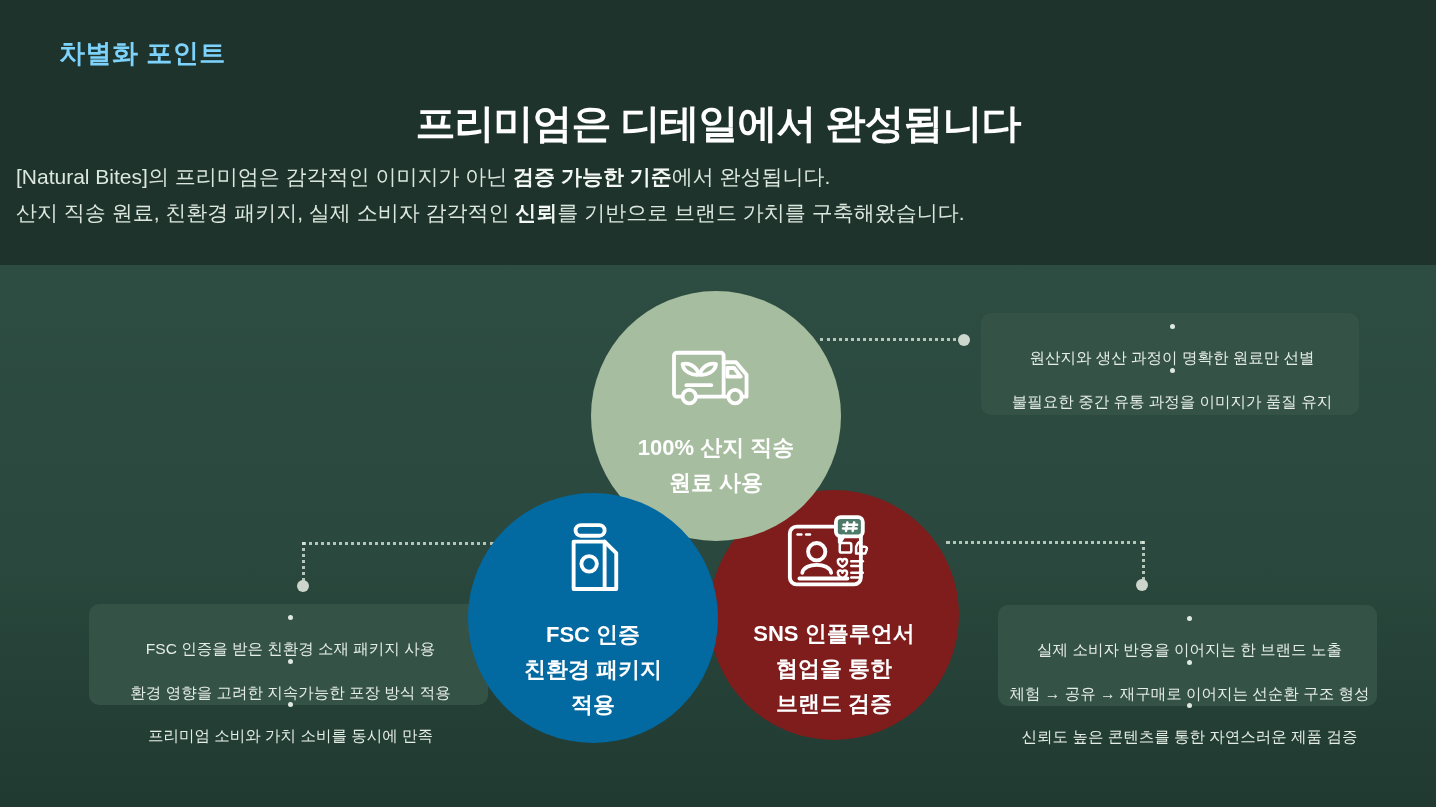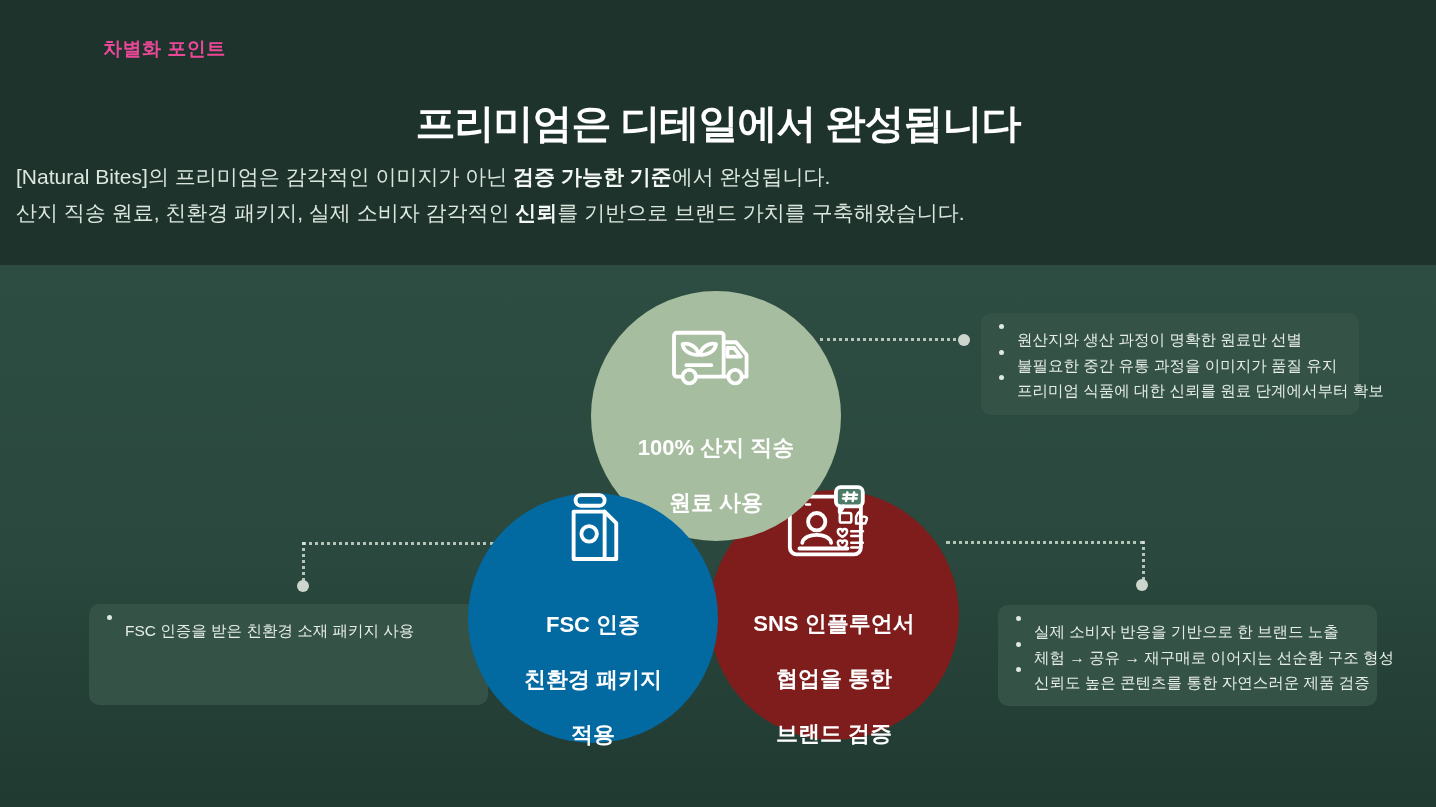--- a/index.html
+++ b/index.html
@@ -9,57 +9,57 @@
     font-family:"Liberation Sans","DejaVu Sans",sans-serif;
     -webkit-font-smoothing:antialiased;
   }
   .band{
     position:absolute; left:0; top:265px; width:1436px; height:542px;
     background:linear-gradient(180deg,#2e4d42 0%,#2a483d 55%,#203931 100%);
     z-index:0;
   }
   .eyebrow{
     position:absolute; left:59px; top:36px;
-    font-size:19px; font-weight:600; color:#ec4899; letter-spacing:.5px; z-index:5;margin-left:44px;
+    font-size:26px; font-weight:600; color:#7dd3fc; letter-spacing:.5px; z-index:5;
   }
   .title{
     position:absolute; left:0; top:96px; width:1436px; margin:0;
     text-align:center; font-size:40px; font-weight:800; color:#ffffff;
     letter-spacing:-1px; z-index:5;
   }
   .subtitle{
     position:absolute; left:16px; width:1436px; margin:0; text-align:left;
     font-size:21px; color:#dce7de; font-weight:400; z-index:5;
   }
   .subtitle b{font-weight:800; color:#f4f8f4;}
   .sub1{top:163px;} .sub2{top:199px;}
 
   .circle{
     position:absolute; width:250px; height:250px; border-radius:50%;
     display:flex; flex-direction:column; align-items:center; justify-content:center;
-    text-align:center; color:#ffffff;gap:20px;
+    text-align:center; color:#ffffff;
   }
   .circle .ctext{font-size:22px; font-weight:700; line-height:35px; white-space:nowrap;}
   .circle svg{display:block; margin-bottom:20px;}
   .circle-origin{left:591px; top:291px; background:#a7bda0; z-index:3; padding-top:14px; box-sizing:border-box;}
   .circle-sns{left:709px; top:490px; background:#7f1d1d; z-index:2; padding-top:6px; box-sizing:border-box;}
   .circle-fsc{left:468px; top:493px; background:#0369a1; z-index:4; padding-top:6px; box-sizing:border-box;}
 
   .hline{position:absolute; height:0; border-top:3px dotted rgba(222,232,222,.78); z-index:1;}
   .vline{position:absolute; width:0; border-left:3px dotted rgba(222,232,222,.78); z-index:1;}
   .nodedot{position:absolute; width:12px; height:12px; border-radius:50%; background:#ccd6cd; z-index:1;}
 
   .callout{
     position:absolute; background:#355247; border-radius:10px;
     color:#e4ede6; z-index:2; box-sizing:border-box;
   }
   .callout ul{list-style:none; margin:0; padding:14px 14px 12px 18px;}
   .callout li{
-    display:flex; align-items:flex-start; gap:13px;
-    font-size:15.5px; line-height:25.5px; white-space:nowrap;
+    display:flex; align-items:center; gap:13px;
+    font-size:15.5px; line-height:25.5px; white-space:nowrap;flex-direction:column;
   }
   .bullet-dot{flex:none; width:5px; height:5px; border-radius:50%; background:#dfe9e2; position:relative; top:-3px;}
   .callout-origin{left:981px; top:313px; width:378px; height:102px;}
   .callout-packaging{left:89px; top:604px; width:399px; height:101px;}
   .callout-sns{left:998px; top:605px; width:379px; height:101px;}
 
   .icon-stroke{fill:none; stroke:#ffffff; stroke-width:4; stroke-linecap:round; stroke-linejoin:round;}
   .icon-stroke-thin{fill:none; stroke:#ffffff; stroke-width:2.6; stroke-linecap:round; stroke-linejoin:round;}
 </style>
 </head>
@@ -157,41 +157,45 @@
   <div class="callout callout-origin">
     <ul>
       <li>
           <span class="bullet-dot"></span>
           <span>원산지와 생산 과정이 명확한 원료만 선별</span>
         </li>
       <li>
           <span class="bullet-dot"></span>
           <span>불필요한 중간 유통 과정을 이미지가 품질 유지</span>
         </li>
-      <li>
-          <span class="bullet-dot"></span>
-          <span>프리미엄 식품에 대한 신뢰를 원료 단계에서부터 확보</span>
-        </li>
     </ul>
   </div>
 
   <div class="callout callout-packaging">
     <ul>
       <li>
           <span class="bullet-dot"></span>
           <span>FSC 인증을 받은 친환경 소재 패키지 사용</span>
         </li>
+      <li>
+          <span class="bullet-dot"></span>
+          <span>환경 영향을 고려한 지속가능한 포장 방식 적용</span>
+        </li>
+      <li>
+          <span class="bullet-dot"></span>
+          <span>프리미엄 소비와 가치 소비를 동시에 만족</span>
+        </li>
     </ul>
   </div>
 
   <div class="callout callout-sns">
     <ul>
       <li>
           <span class="bullet-dot"></span>
-          <span>실제 소비자 반응을 기반으로 한 브랜드 노출</span>
+          <span>실제 소비자 반응을 이어지는 한 브랜드 노출</span>
         </li>
       <li>
           <span class="bullet-dot"></span>
           <span>체험 → 공유 → 재구매로 이어지는 선순환 구조 형성</span>
         </li>
       <li>
           <span class="bullet-dot"></span>
           <span>신뢰도 높은 콘텐츠를 통한 자연스러운 제품 검증</span>
         </li>
     </ul>

